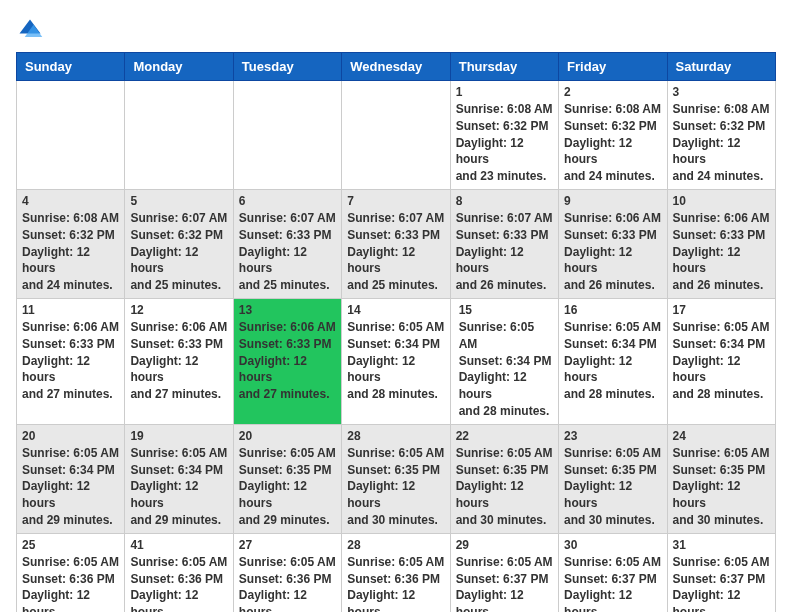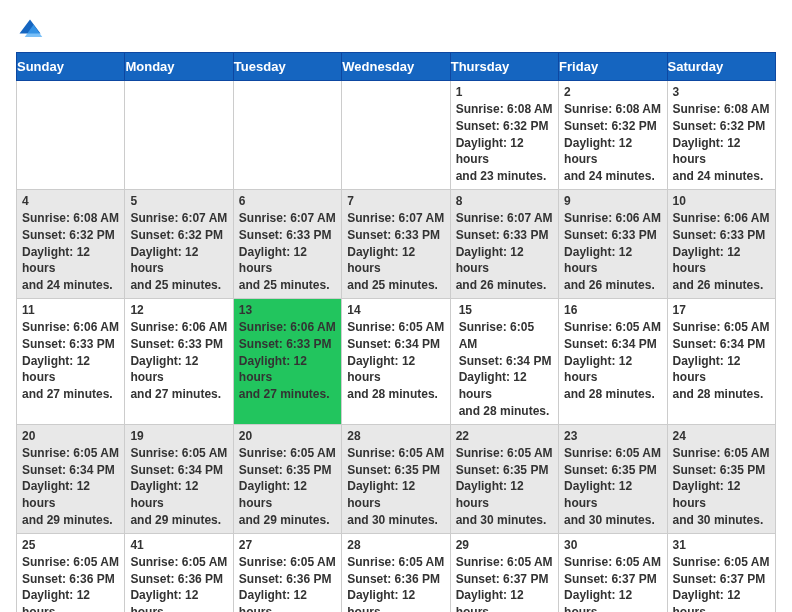--- a/index.html
+++ b/index.html
@@ -45,21 +45,21 @@
     .calendar {
       width: 100%;
       border-collapse: collapse;
       border: 1px solid #ccc;
     }
     .calendar th {
       background-color: #1565c0;
       color: #fff;
       font-size: 13px;
       font-weight: bold;
-      padding: 6px 0;
+      padding: 6px 8px;
       text-align: left;
       border: 1px solid #0d47a1;
     }
     .calendar td {
       vertical-align: top;
       border: 1px solid #ccc;
       padding: 4px 5px;
       width: 107px;
       min-height: 80px;
       background: #fff;

